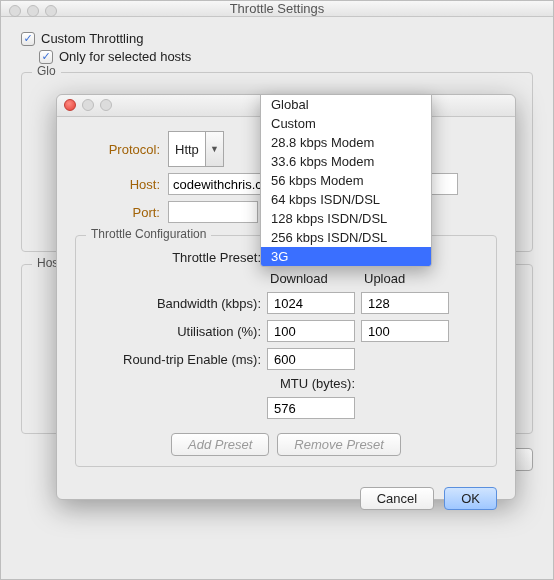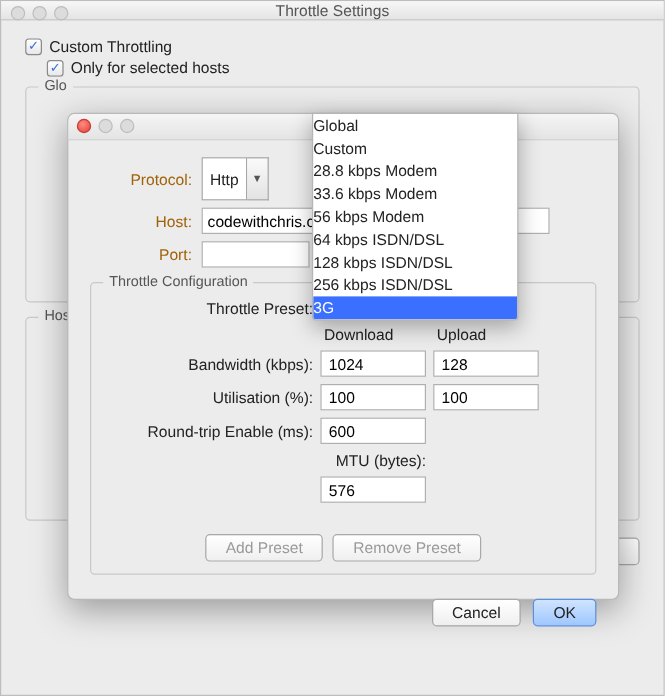--- a/index.html
+++ b/index.html
@@ -195,24 +195,25 @@
   .gheader { text-align: left; padding-left: 3px; font-size: 13px; }
   .ginput {
     border: 1px solid #b0b0b0;
     background: #fff;
     height: 22px;
     padding: 2px 6px;
     font-size: 13px;
   }
   .wide { grid-column: 2 / span 2; width: 88px; }
   .preset-btn-row {
-    margin-top: 20px;
+    margin-top: 8px;
     display: flex;
     gap: 8px;
     justify-content: center;
+    font-style: italic;
   }
   .preset-btn-row .btn { color: #9a9a9a; }
   .inner-footer {
     display: flex;
     justify-content: flex-end;
     gap: 10px;
     margin-top: 20px;
   }
   
   .dd-list {
@@ -222,21 +223,21 @@
     width: 172px;
     background: #fff;
     border: 1px solid #b5b5b5;
     border-radius: 0 0 3px 3px;
     box-shadow: 0 6px 18px rgba(0,0,0,0.3);
     z-index: 30;
     font-size: 13px;
     overflow:hidden;
   }
   .dd-item {
-    padding: 2px 0;
+    padding: 2px 10px;
     cursor: pointer;
   }
   .dd-item.selected {
     background: #3a6fff;
     color: #fff;
   }
 </style>
 </head>
 <body>
 

